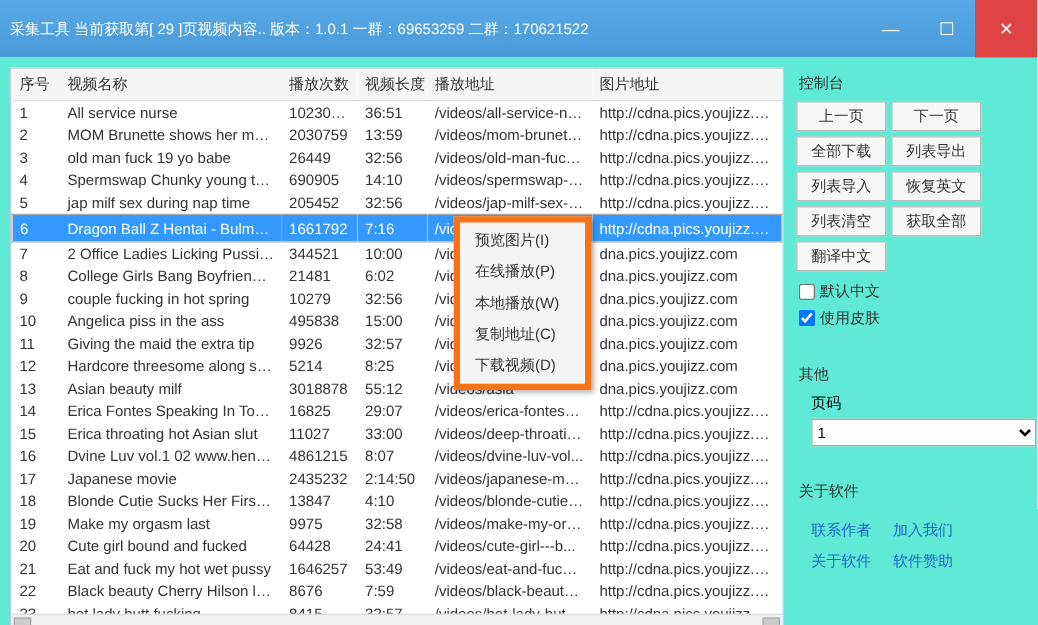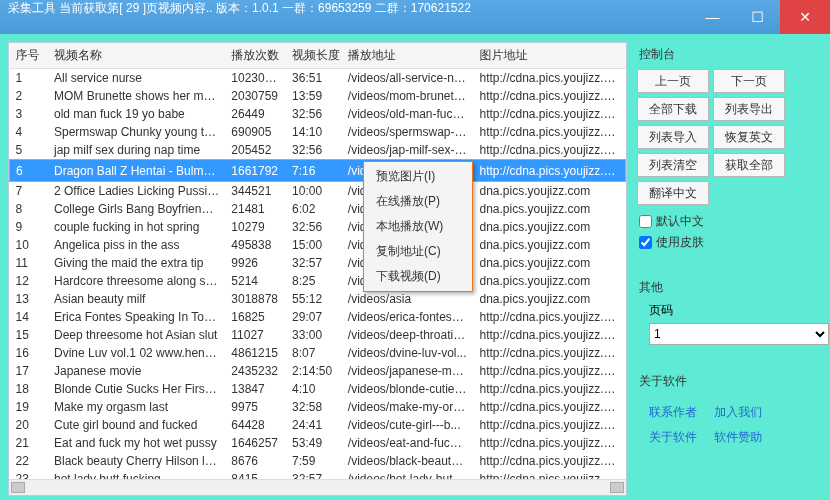--- a/index.html
+++ b/index.html
@@ -1,37 +1,37 @@
 <!DOCTYPE html>
 <html><head>
 <meta charset="utf-8">
 <style>
 *{box-sizing:border-box;margin:0;padding:0;font-family:"Microsoft YaHei",SimSun,Arial,sans-serif;font-size:12px}
 body{background:#fff;width:830px;height:500px;overflow:hidden}
-.titlebar{height:34px;background:linear-gradient(#5aa9e6,#4a9ad8);color:#fff;display:flex;align-items:flex-start;padding:0 0 0 8px;font-size:12px}
+.titlebar{height:46px;background:linear-gradient(#5aa9e6,#4a9ad8);color:#fff;display:flex;align-items:center;padding:0 0 0 8px;font-size:12px}
 .titlebar-text{flex:1;white-space:nowrap;overflow:hidden}
 .titlebar-btns{display:flex;height:100%}
 .tbtn{width:45px;height:100%;display:flex;align-items:center;justify-content:center;color:#fff;font-size:14px}
 .tbtn.close{background:#e04343;width:50px}
 .content{display:flex;height:470px;background:#5eead4;padding:8px}
 .left{flex:1;background:#fff;border:1px solid #bcd;position:relative;overflow:hidden}
 .table{width:100%;border-collapse:collapse;table-layout:fixed}
 .table th{background:#f5f5f5;border-bottom:1px solid #ddd;padding:4px 6px;text-align:left;font-weight:normal;color:#333;height:22px;white-space:nowrap;overflow:hidden}
 .table td{padding:1px 6px;white-space:nowrap;overflow:hidden;text-overflow:ellipsis;color:#333;height:16px;line-height:16px}
 .table tr.sel td{background:#3399ff;color:#fff}
 .col-idx{width:38px}
 .col-name{width:175px}
 .col-play{width:60px}
 .col-len{width:55px}
 .col-url{width:130px}
 .col-img{width:150px}
 .scroll-h{position:absolute;bottom:0;left:0;right:0;height:16px;background:#f0f0f0;border-top:1px solid #ddd}
 .scroll-h::before{content:"";position:absolute;left:2px;top:2px;bottom:2px;width:12px;background:#ccc;border:1px solid #aaa}
 .scroll-h::after{content:"";position:absolute;right:2px;top:2px;bottom:2px;width:12px;background:#ccc;border:1px solid #aaa}
-.ctx{position:absolute;top:118px;left:354px;width:110px;background:#f4f4f4;border:1px solid #f97316;box-shadow:2px 2px 4px rgba(0,0,0,0.3);padding:2px}
+.ctx{position:absolute;top:118px;left:354px;width:110px;background:#f4f4f4;border:5px solid #f97316;box-shadow:2px 2px 4px rgba(0,0,0,0.3);padding:2px}
 .ctx-item{padding:4px 10px;color:#333;white-space:nowrap}
 .right{width:195px;padding:0 0 0 10px}
 .panel-title{color:#333;margin:4px 0 6px 2px}
 .btn-grid{display:flex;flex-wrap:wrap;gap:4px;margin-bottom:8px}
 .btn{width:72px;height:24px;background:#f7f7f7;border:1px solid #b8b8b8;display:flex;align-items:center;justify-content:center;color:#333;cursor:pointer}
 .chk{display:flex;align-items:center;margin:4px 0 2px 2px;color:#333}
 .chk input{margin-right:4px}
 .sel{width:180px;height:22px;border:1px solid #aaa;background:#fff;margin-top:4px}
 .links{margin-top:6px}
 .link{color:#2266cc;margin:8px 14px 0 0;display:inline-block;cursor:pointer}
@@ -170,21 +170,21 @@
           <tr>
             <td>14</td>
             <td>Erica Fontes Speaking In Tong...</td>
             <td>16825</td>
             <td>29:07</td>
             <td>/videos/erica-fontes-s...</td>
             <td>http://cdna.pics.youjizz.com</td>
           </tr>
           <tr>
             <td>15</td>
-            <td>Deep threesome hot Asian slut</td>
+            <td>Erica throating hot Asian slut</td>
             <td>11027</td>
             <td>33:00</td>
             <td>/videos/deep-throatin...</td>
             <td>http://cdna.pics.youjizz.com</td>
           </tr>
           <tr>
             <td>16</td>
             <td>Dvine Luv vol.1 02 www.hentaiv...</td>
             <td>4861215</td>
             <td>8:07</td>

